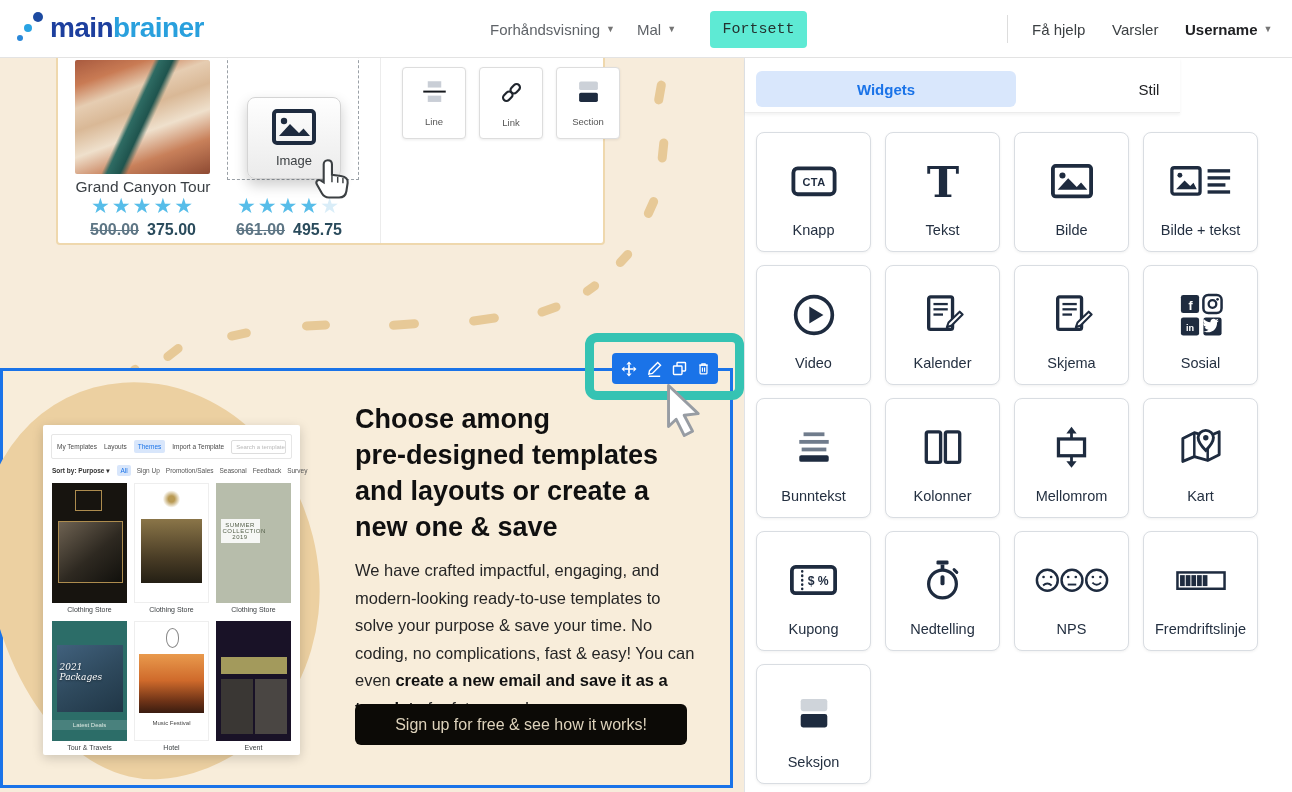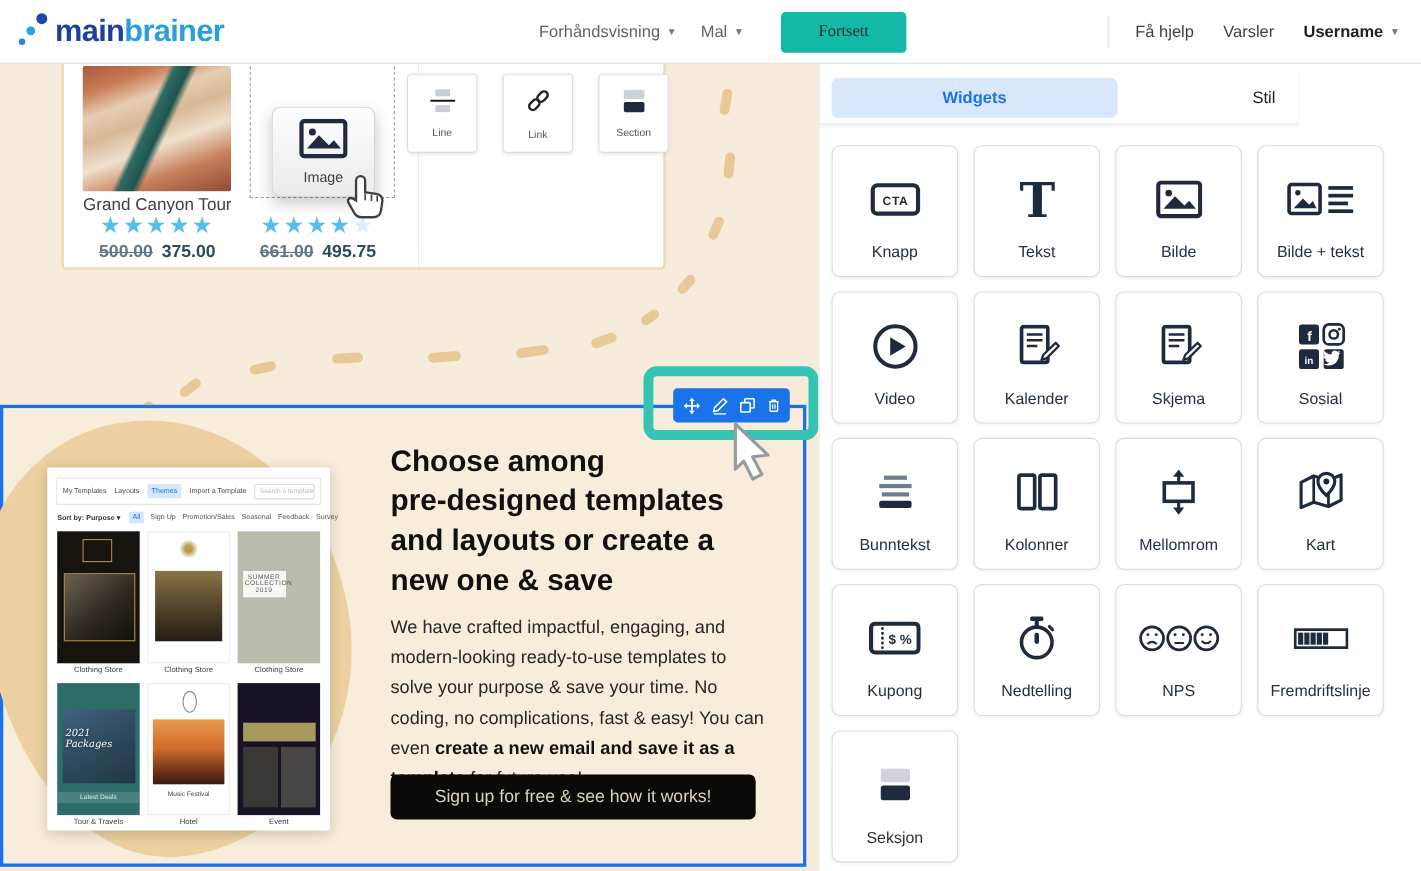--- a/index.html
+++ b/index.html
@@ -12,21 +12,21 @@
   .logo-dots{position:relative;width:27px;height:36px;margin-right:7px}
   .dot{position:absolute;border-radius:50%}
   .dot1{width:10px;height:10px;background:#1d4aa1;right:0;top:1px}
   .dot2{width:8px;height:8px;background:#29a3e3;left:8px;top:13px}
   .dot3{width:6px;height:6px;background:#2a87d8;left:1px;top:24px}
   .logo-text{font-size:28px;font-weight:700;letter-spacing:-.6px;line-height:34px}
   .logo-main{color:#1d3f9e}.logo-accent{color:#29a0dd}
   .nav-item{position:absolute;top:0;height:58px;display:flex;align-items:center;font-size:15px;color:#5f6368;cursor:pointer}
   .caret{font-size:9px;color:#757575;margin-left:6px}
   .nav-preview{left:490px}.nav-mal{left:637px}
-  .btn-continue{position:absolute;left:710px;top:11px;width:114px;height:37px;background:#14b8a6;color:#243230;border:none;border-radius:4px;font-size:15px;font-family:Liberation Serif, serif;cursor:pointer}
+  .btn-continue{position:absolute;left:710px;top:11px;width:97px;height:37px;background:#5eead4;color:#243230;border:none;border-radius:4px;font-size:15px;font-family:Liberation Mono, monospace;cursor:pointer}
   .nav-divider{position:absolute;left:1007px;top:15px;width:1px;height:28px;background:#ddd}
   .nav-help{left:1032px;color:#3c4043}.nav-alerts{left:1112px;color:#3c4043}
   .nav-user{left:1185px;color:#202124;font-weight:700}
 
   
   .canvas{position:absolute;left:0;top:58px;width:744px;height:734px;background:#f7ecdb;overflow:hidden}
   .dash{position:absolute;height:9px;background:#e7c997;border-radius:6px;z-index:1}
 
   .top-card{position:absolute;left:56px;top:-20px;width:549px;height:207px;background:#fff;border:2px solid #efd8ad;border-radius:4px;z-index:2}
   .photo{position:absolute;left:17px;top:20px;width:135px;height:114px;border-radius:2px;
@@ -39,21 +39,21 @@
   .star.full{color:#57bde9}.star.dim{color:#d9edf8}
   .prices{position:absolute;top:181px;width:170px;text-align:center;font-size:16px}
   .prices-1{left:0}.prices-2{left:146px}
   .price-old{color:#5e7685;font-weight:600;text-decoration:line-through;margin-right:8px}
   .price-new{color:#2a4b5c;font-weight:700}
   .drop-zone{position:absolute;left:169px;top:10px;width:132px;height:130px;border:1.5px dashed #9aa0a6;z-index:2}
   .img-widget{position:absolute;left:189px;top:57px;width:94px;height:82px;background:linear-gradient(#fefefe,#ebebeb);border:1px solid #d4d4d4;border-radius:8px;box-shadow:0 6px 14px rgba(0,0,0,.2);z-index:3;display:flex;flex-direction:column;align-items:center;justify-content:center;gap:4px;cursor:grab}
   .img-widget-label{font-size:13px;color:#3c4043}
   .hand{position:absolute;left:254px;top:116px;z-index:4}
   .panel-sep{position:absolute;left:322px;top:0;bottom:0;width:1px;background:#ececec}
-  .mini-row{position:absolute;left:312px;top:27px;display:flex;gap:23px}
+  .mini-row{position:absolute;left:344px;top:27px;display:flex;gap:13px}
   .mini-card{width:64px;height:72px;background:#fff;border:1px solid #ddd;border-radius:4px;box-shadow:0 1px 3px rgba(0,0,0,.08);display:flex;flex-direction:column;align-items:center;justify-content:center;gap:7px;cursor:pointer}
   .mini-label{font-size:9.5px;color:#555}
 
   
   .block{position:absolute;left:0;top:310px;width:733px;height:420px;background:#f8edda;border:3px solid #1a73e8;z-index:2}
   .blob{position:absolute;left:-16px;top:10px;width:332px;height:398px;background:#ecd0a1;border-radius:45% 55% 52% 48%/38% 52% 48% 62%;transform:rotate(-4deg)}
   .shot{position:absolute;left:40px;top:54px;width:257px;height:330px;background:#fff;border-radius:2px;box-shadow:0 3px 12px rgba(0,0,0,.18)}
   .b-nav{margin:9px 8px 0;height:25px;border:1px solid #e6e6e6;border-radius:2px;display:flex;align-items:center;gap:7px;padding:0 5px;font-size:6.5px;color:#4a4a4a;white-space:nowrap}
   .btab{cursor:pointer}
   .btab.active{background:#d8e6fb;color:#1a73e8;padding:3px 4px;border-radius:2px}

